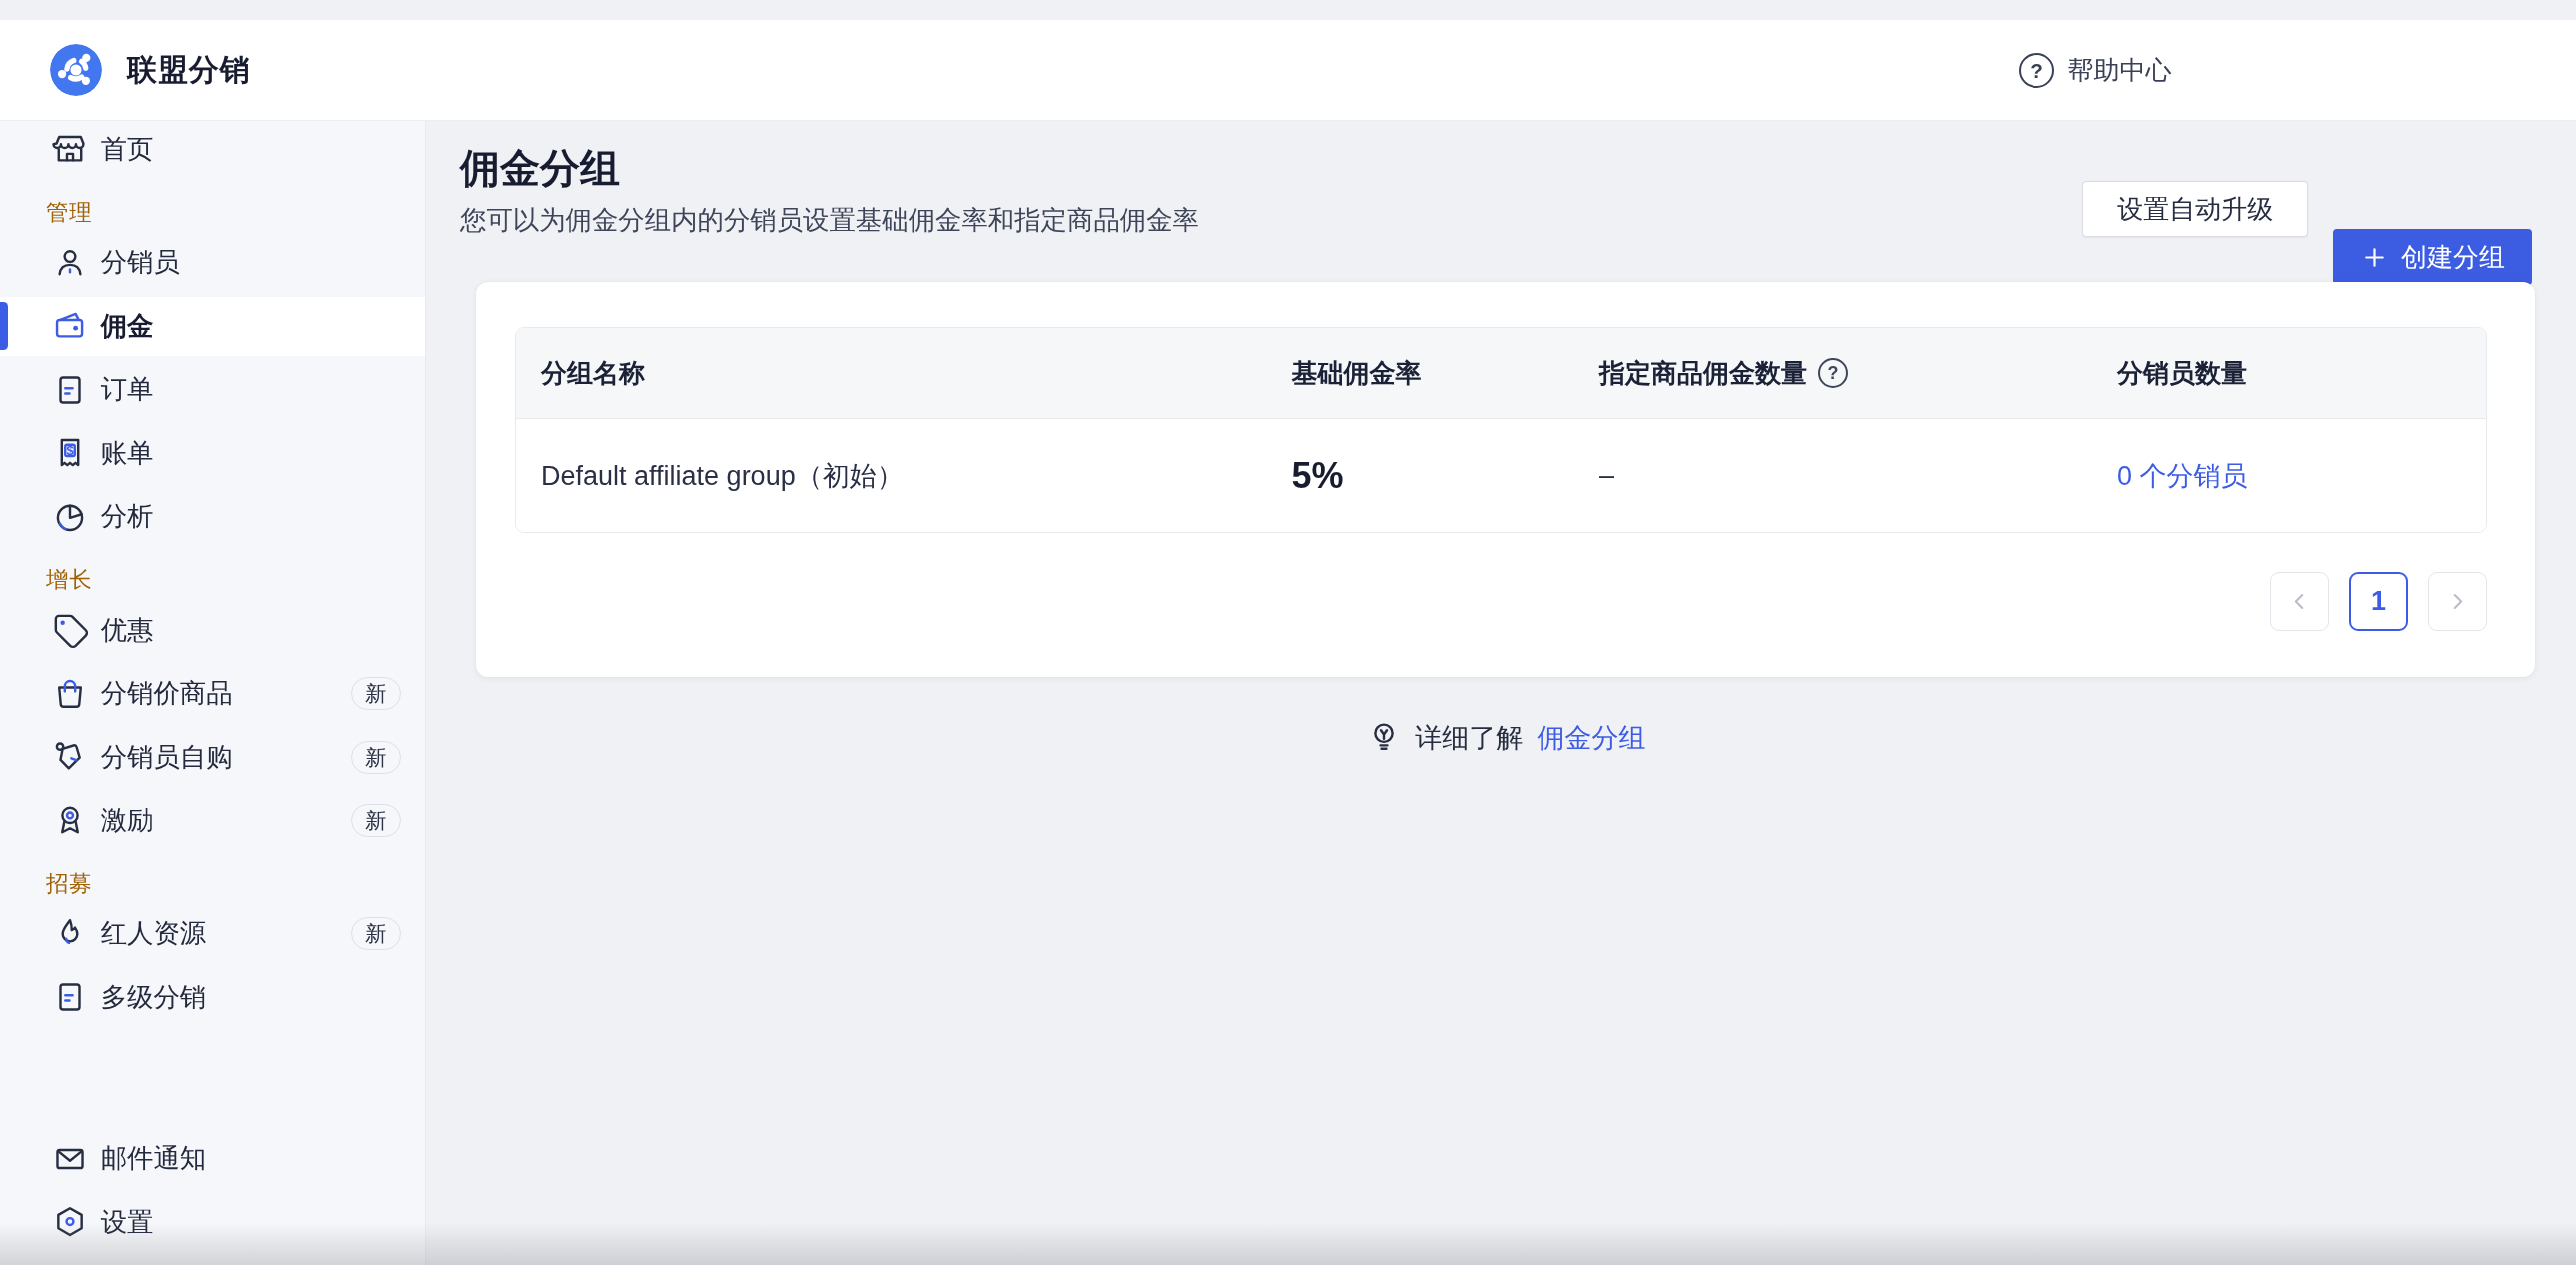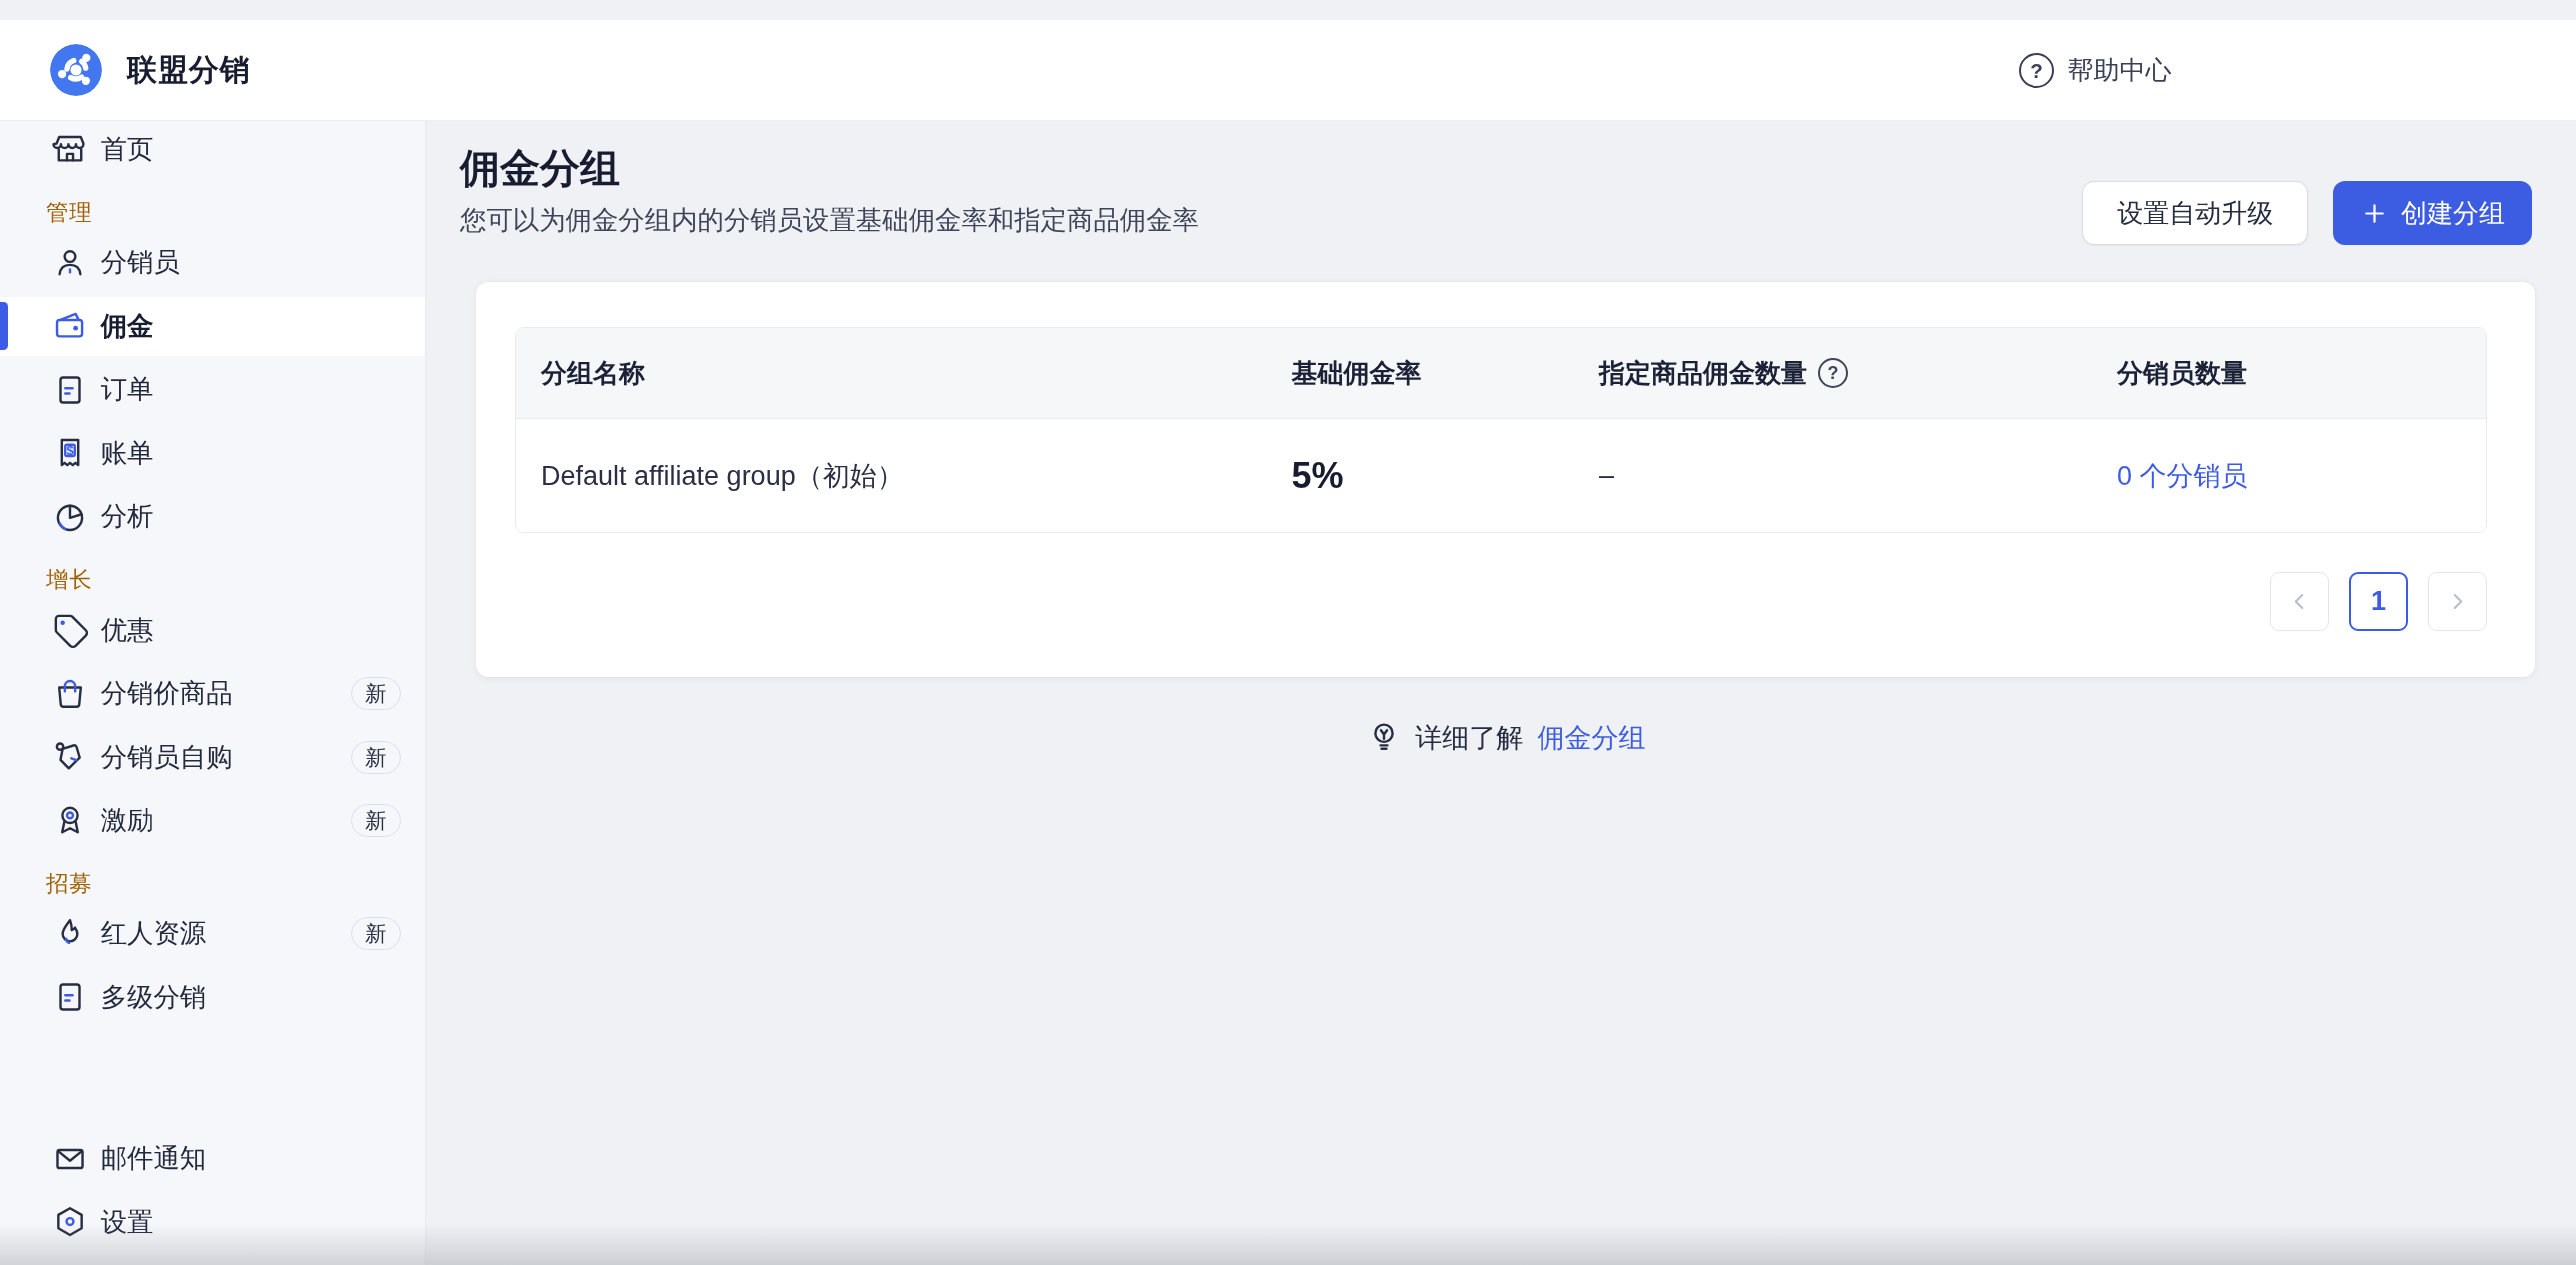--- a/index.html
+++ b/index.html
@@ -71,29 +71,29 @@
   .icn .blue { stroke:#3d5ce6; }
   .icn .bluefill { fill:#3d5ce6; stroke:none; }
   .icn text { stroke:none; fill:#3d5ce6; font-size:15px; font-weight:700; font-family:"Liberation Sans",sans-serif; }
 
   
   .main { position:absolute; left:426px; top:101px; width:2150px; height:1164px; overflow:hidden; }
   .page-head { position:relative; padding-top:45px; }
   .page-title { margin:0 0 0 34px; font-size:40px; line-height:1.1; font-weight:700; color:#171c30; }
   .page-subtitle { margin:12.5px 0 0 34px; font-size:26.4px; color:#3e4559; line-height:1.35; }
   .head-actions { position:absolute; top:80px; right:44px; display:flex; gap:25px; }
-  .btn { height:64px; border-radius:12px; display:inline-flex; align-items:center; justify-content:center; cursor:pointer; font-family:Liberation Serif, serif; }
+  .btn { height:56px; border-radius:4px; display:inline-flex; align-items:center; justify-content:center; cursor:pointer; font-family:Liberation Serif, serif; }
   .btn-secondary {
     padding:0 34px; background:#fff; border:1.8px solid #d9dce3;
     font-size:26px; font-weight:500; color:#272d41;
     box-shadow:0 0.9px 1.8px rgba(23,28,48,.06);
   }
   .btn-primary {
     padding:0 27px; background:#3c5ce2; border:none; gap:11.7px;
-    font-size:26px; font-weight:500; color:#fff;
+    font-size:26px; font-weight:500; color:#fff;margin-top:48px;
   }
   .btn-primary svg { width:29px; height:29px; }
   .btn-primary svg path { fill:none; stroke:#fff; stroke-width:3.4; stroke-linecap:round; }
 
   .card {
     position:relative; margin:44px 41px 0 50px; height:395px;
     background:#fff; border-radius:12px;
     box-shadow:0 1.8px 7.2px rgba(23,28,48,.05), 0 0 1.8px rgba(23,28,48,.06);
     padding:45px 48px 0 39px;
   }

